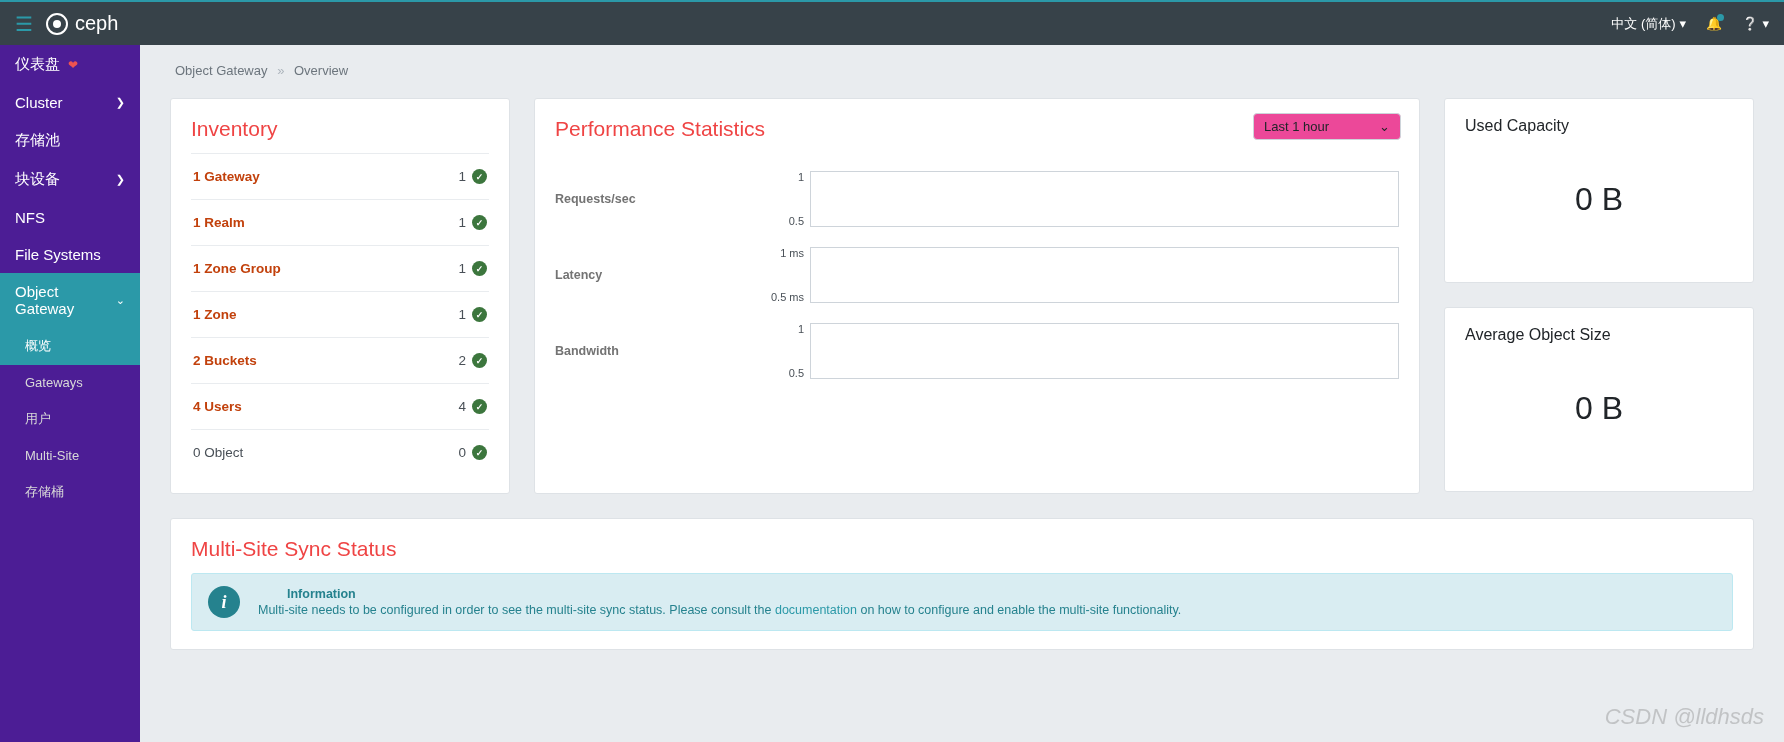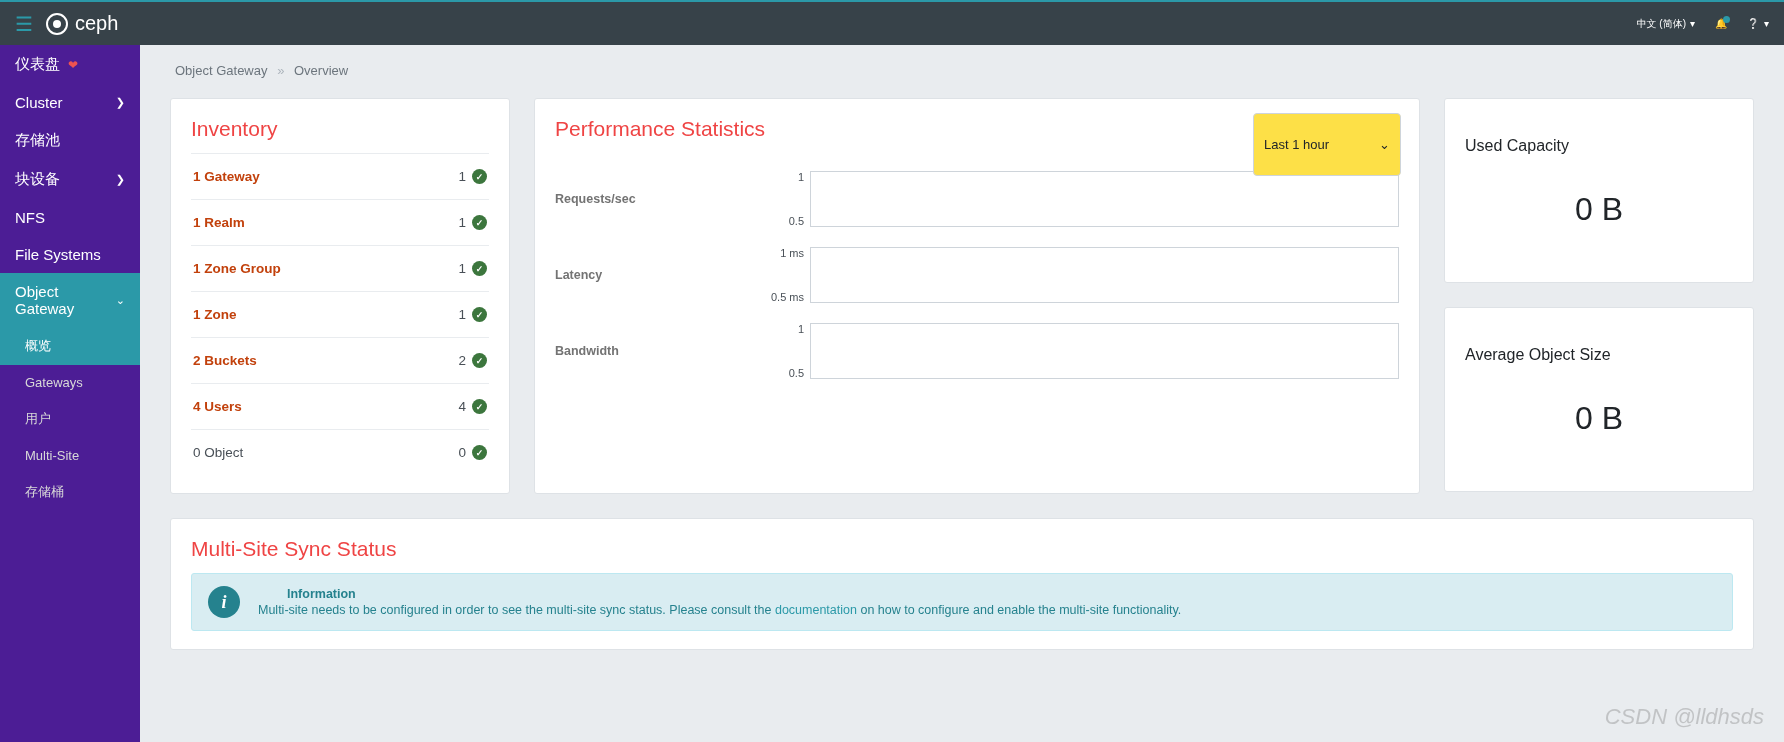--- a/index.html
+++ b/index.html
@@ -9,21 +9,21 @@
     
     
     .top-accent { height: 2px; background: #2b99a8; }
     
     
     .header { background: #374249; height: 43px; display: flex; align-items: center; padding: 0 15px; color: #fff; }
     .hamburger-icon { cursor: pointer; font-size: 20px; color: #2b99a8; margin-right: 12px; }
     .logo { display: flex; align-items: center; font-size: 20px; font-weight: 300; color: #fff; }
     .logo svg { width: 24px; height: 24px; margin-right: 6px; }
     .header-spacer { flex: 1; }
-    .header-right { display: flex; align-items: center; gap: 20px; font-size: 10px; }
+    .header-right { display: flex; align-items: center; gap: 20px; font-size: 13px; }
     .lang-select { display: flex; align-items: center; gap: 4px; cursor: pointer; }
     .bell-wrap { position: relative; cursor: pointer; }
     .bell-dot { position: absolute; top: -2px; right: -2px; width: 7px; height: 7px; background: #2b99a8; border-radius: 50%; }
     .help-icon { cursor: pointer; display: flex; align-items: center; gap: 4px; }
     
     
     .body-wrap { flex: 1; display: flex; overflow: hidden; }
     
     
     .sidebar { width: 140px; background: #4c1d95; color: #fff; overflow-y: auto; flex-shrink: 0; }
@@ -49,31 +49,31 @@
     
     
     .inv-row { display: flex; align-items: center; justify-content: space-between; padding: 15px 2px; border-top: 1px solid #e9ecef; font-size: 13.5px; }
     .inv-link { color: #c2410c; cursor: pointer; font-weight: bold; }
     .inv-plain { color: #495057; }
     .inv-count { display: flex; align-items: center; gap: 6px; color: #495057; }
     .check-circle { width: 15px; height: 15px; border-radius: 50%; background: #3c763d; color: #fff; display: inline-flex; align-items: center; justify-content: center; font-size: 9px; font-weight: bold; }
     
     
     .perf-card { position: relative; }
-    .time-select { position: absolute; top: 14px; right: 18px; border: 1px solid #ced4da; border-radius: 4px; padding: 23px 10px; font-size: 13px; display: flex; align-items: center; gap: 50px; cursor: pointer; background: #fde047; }
+    .time-select { position: absolute; top: 14px; right: 18px; border: 1px solid #ced4da; border-radius: 4px; padding: 5px 10px; font-size: 13px; display: flex; align-items: center; gap: 50px; cursor: pointer; background: #ec4899; }
     .perf-body { margin-top: 30px; }
     .perf-row { display: flex; align-items: center; margin-bottom: 20px; }
     .perf-label { width: 210px; font-size: 12.5px; font-weight: 700; color: #737373; }
     .perf-ticks { width: 45px; text-align: right; font-size: 11px; color: #495057; display: flex; flex-direction: column; justify-content: space-between; height: 56px; padding-right: 6px; }
     .perf-chart { flex: 1; height: 56px; border: 1px solid #ced4da; background: #fff; }
     
     
     .right-col { display: flex; flex-direction: column; gap: 24px; }
     .stat-card { background: #fff; border: 1px solid #dee2e6; border-radius: 3px; padding: 18px 20px; min-height: 185px; display: flex; flex-direction: column; }
-    .stat-title { font-size: 16px; font-weight: 500; color: #212529; margin-top: 20px; }
+    .stat-title { font-size: 16px; font-weight: 500; color: #212529; }
     .stat-value { flex: 1; display: flex; align-items: center; justify-content: center; font-size: 32px; font-weight: 400; color: #212529; text-align: right; }
     
     
     .sync-card { margin-top: 24px; background: #fff; border: 1px solid #dee2e6; border-radius: 3px; padding: 18px 20px; }
     .info-box { background: #d9edf2; border: 1px solid #bce8f1; border-radius: 3px; padding: 12px 16px; display: flex; align-items: center; gap: 18px; margin-top: 10px; }
     .info-icon { width: 32px; height: 32px; border-radius: 50%; background: #25828e; color: #fff; display: flex; align-items: center; justify-content: center; font-size: 18px; font-weight: bold; font-family: Georgia, serif; font-style: italic; flex-shrink: 0; }
     .info-text { font-size: 12.5px; color: #25828e; }
     .info-title { font-weight: 700; margin-bottom: 2px; margin-left: 29px; }
     .info-link { color: #2b99a8; cursor: pointer; }
     

